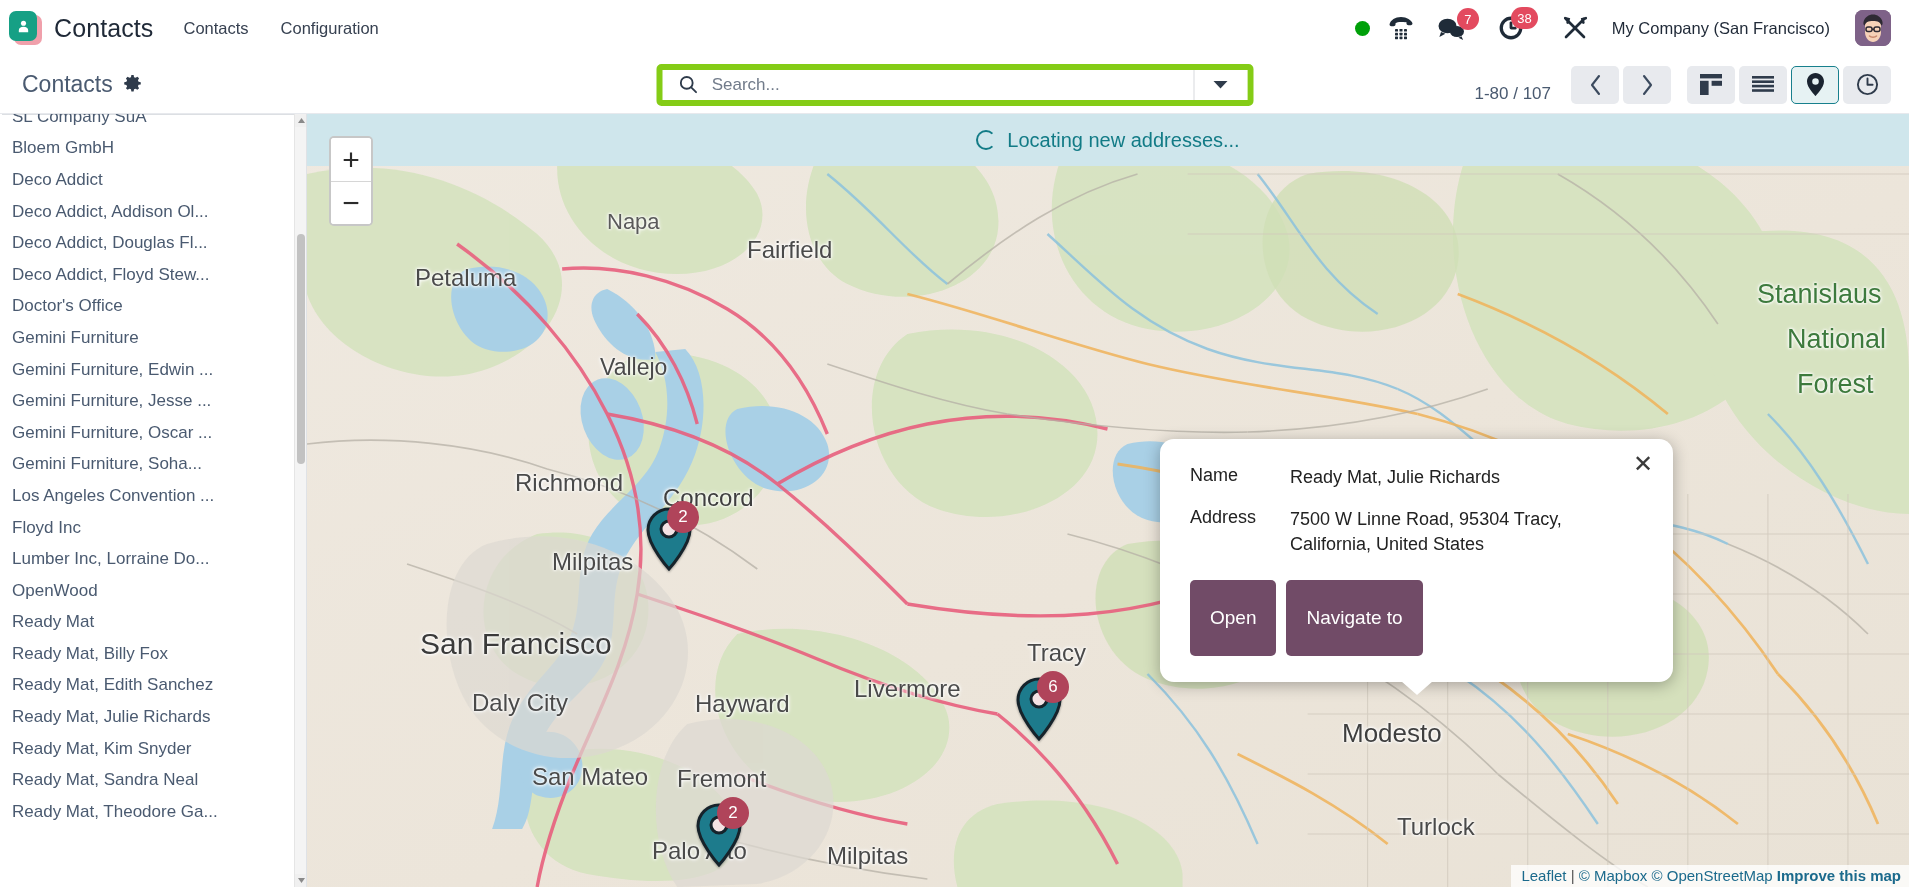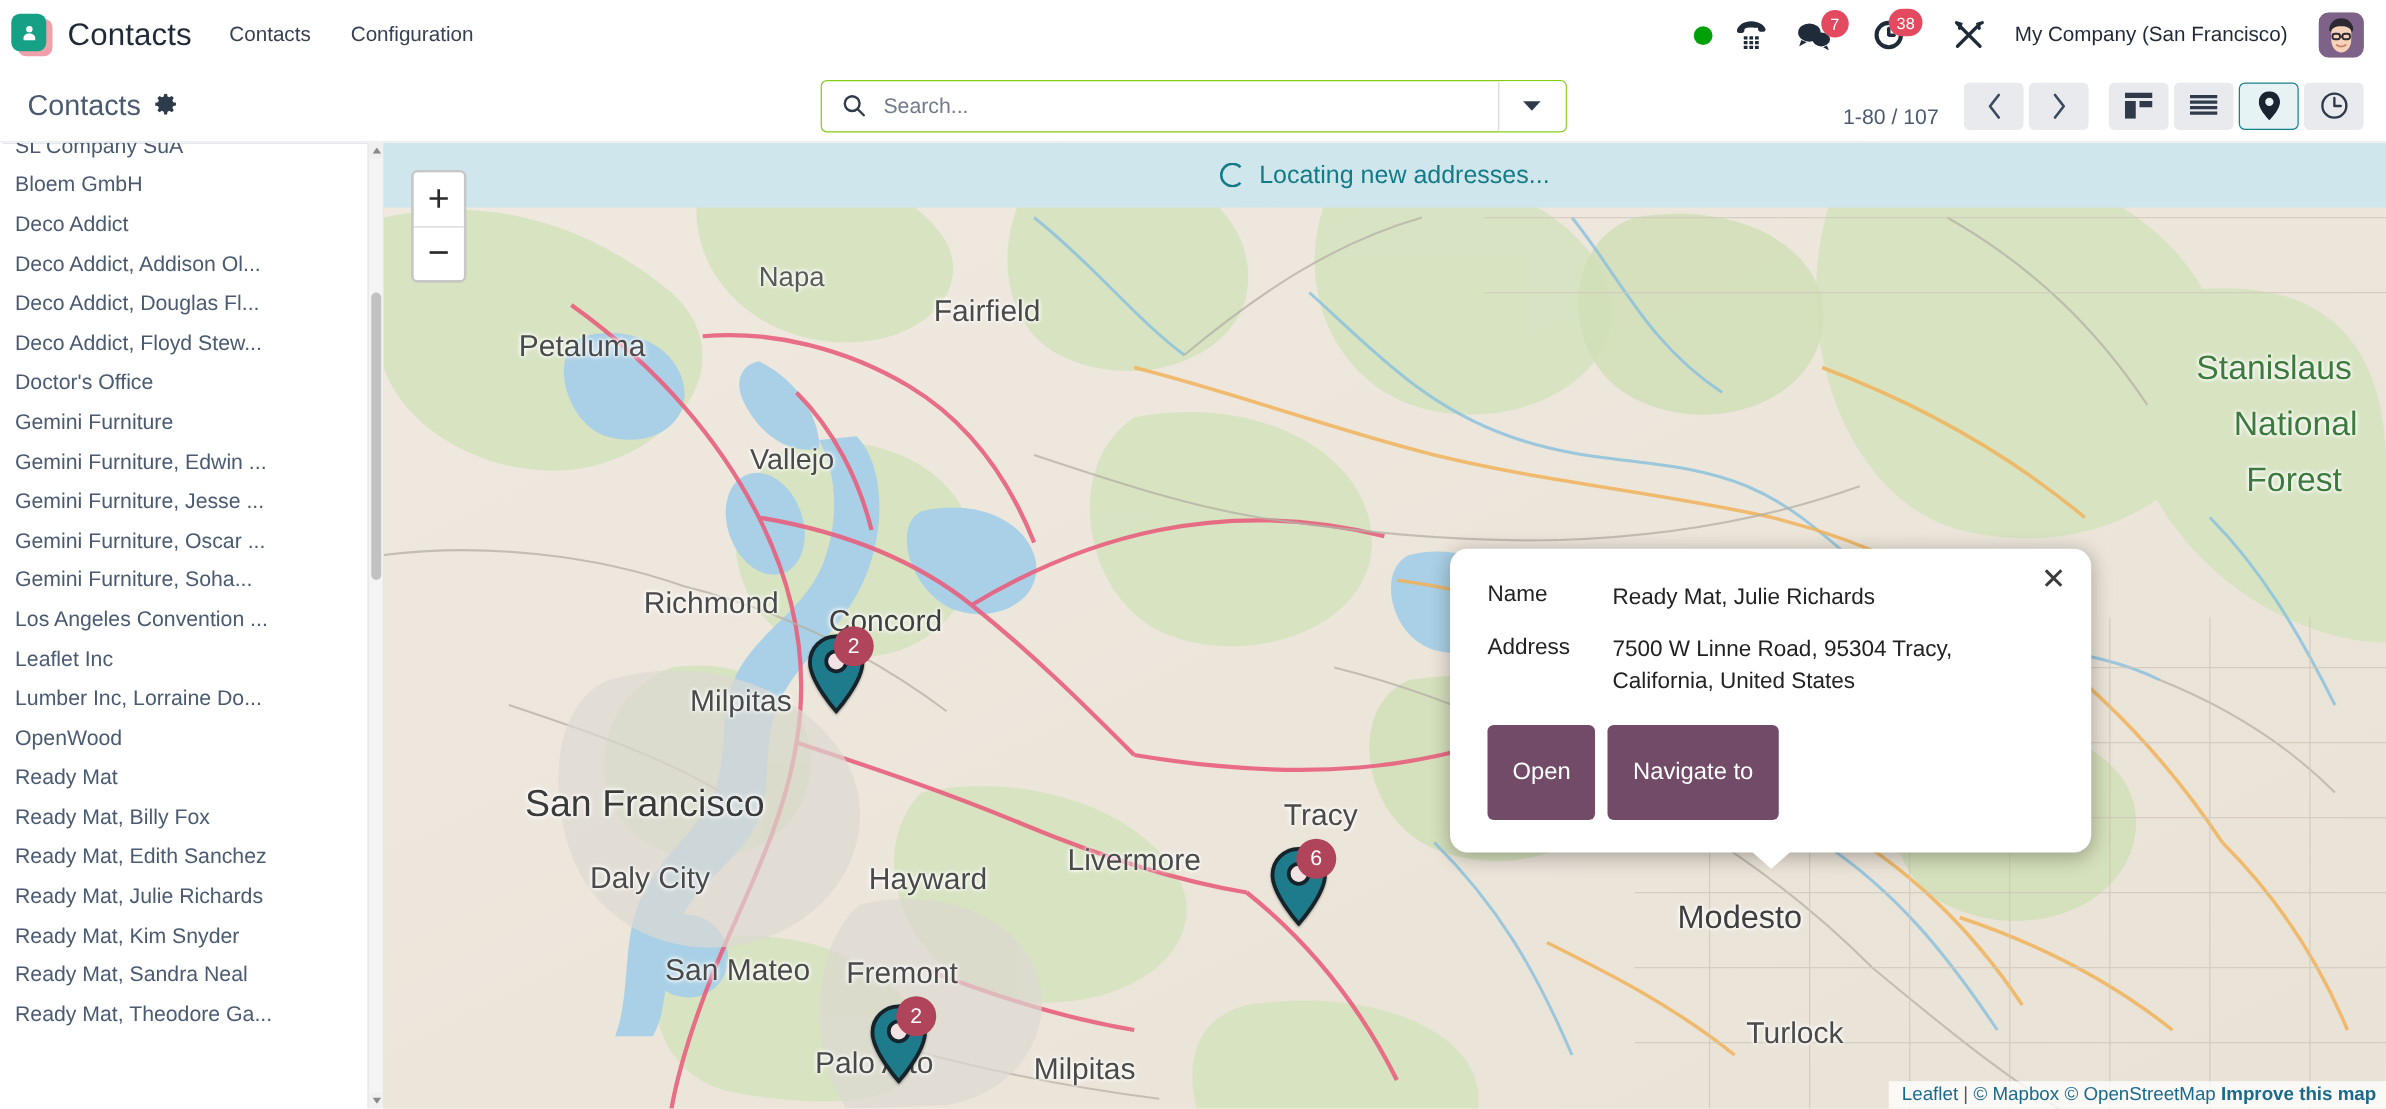--- a/index.html
+++ b/index.html
@@ -64,21 +64,21 @@
     padding: 0 18px 0 22px; position: relative; z-index: 30;
     border-bottom: 1px solid #e7e9ed;
   }
   .cp-left { display: flex; align-items: center; gap: 10px; min-width: 300px; }
   .bc-title { font-size: 23px; color: #4a5a70; font-weight: 400; }
   .gear-btn { cursor: pointer; display: flex; align-items: center; }
 
   .search-wrap {
     position: absolute; left: 50%; transform: translateX(-50%);
     width: 597px; height: 42px; display: flex; align-items: stretch;
-    border: 1px solid #84cc16; border-radius: 5px; background: #fff; overflow: hidden;
+    border: 6px solid #84cc16; border-radius: 5px; background: #fff; overflow: hidden;
   }
   .search-inner { flex: 1; display: flex; align-items: center; padding: 0 0 0 16px; gap: 12px; }
   .search-input {
     border: none; outline: none; font-size: 17px; color: #6b7280; width: 100%;
     font-family: "Liberation Sans", sans-serif; background: transparent;
   }
   .search-input::placeholder { color: #717b8a; }
   .search-toggle {
     width: 54px; border-left: 1px solid #d8dadd; display: flex;
     align-items: center; justify-content: center; cursor: pointer; background: #fff;
@@ -362,21 +362,21 @@
             <div class="sb-item">Deco Addict, Addison Ol...</div>
             <div class="sb-item">Deco Addict, Douglas Fl...</div>
             <div class="sb-item">Deco Addict, Floyd Stew...</div>
             <div class="sb-item">Doctor's Office</div>
             <div class="sb-item">Gemini Furniture</div>
             <div class="sb-item">Gemini Furniture, Edwin ...</div>
             <div class="sb-item">Gemini Furniture, Jesse ...</div>
             <div class="sb-item">Gemini Furniture, Oscar ...</div>
             <div class="sb-item">Gemini Furniture, Soha...</div>
             <div class="sb-item">Los Angeles Convention ...</div>
-            <div class="sb-item">Leaflet Inc</div>
+            <div class="sb-item">Floyd Inc</div>
             <div class="sb-item">Lumber Inc, Lorraine Do...</div>
             <div class="sb-item">OpenWood</div>
             <div class="sb-item">Ready Mat</div>
             <div class="sb-item">Ready Mat, Billy Fox</div>
             <div class="sb-item">Ready Mat, Edith Sanchez</div>
             <div class="sb-item">Ready Mat, Julie Richards</div>
             <div class="sb-item">Ready Mat, Kim Snyder</div>
             <div class="sb-item">Ready Mat, Sandra Neal</div>
             <div class="sb-item">Ready Mat, Theodore Ga...</div>
           </div>

